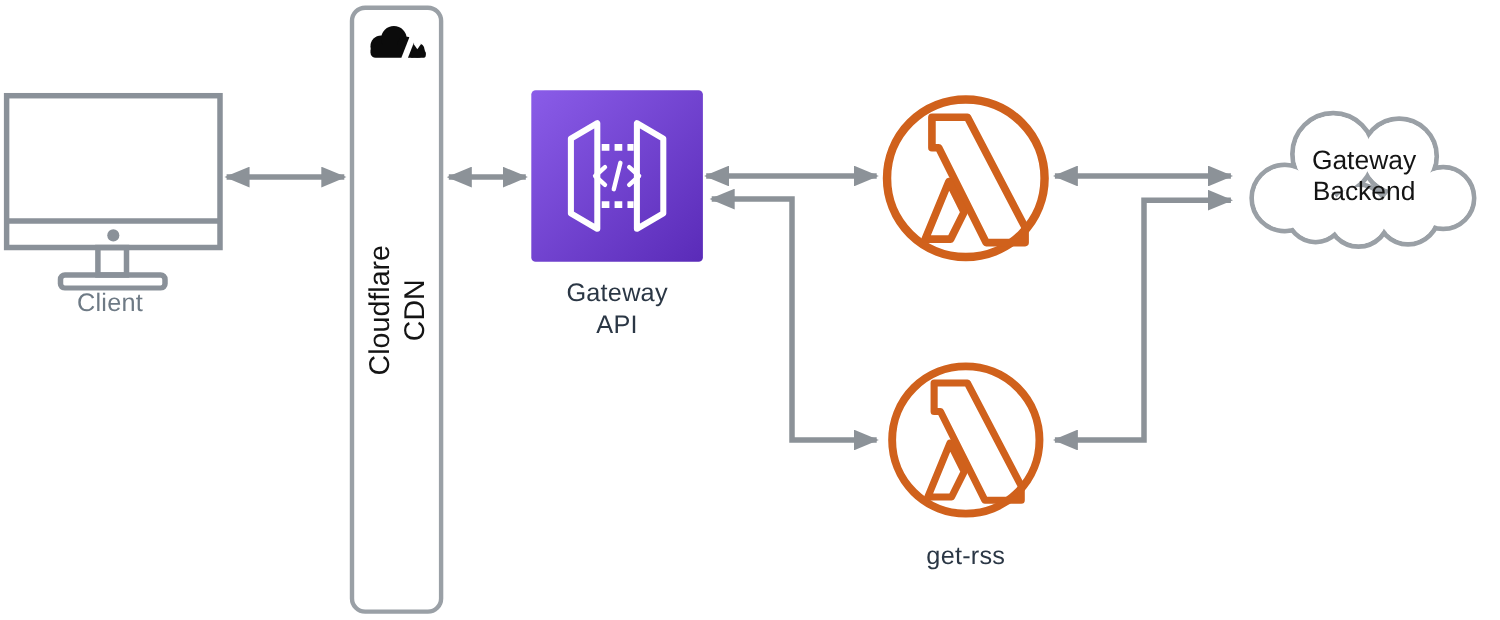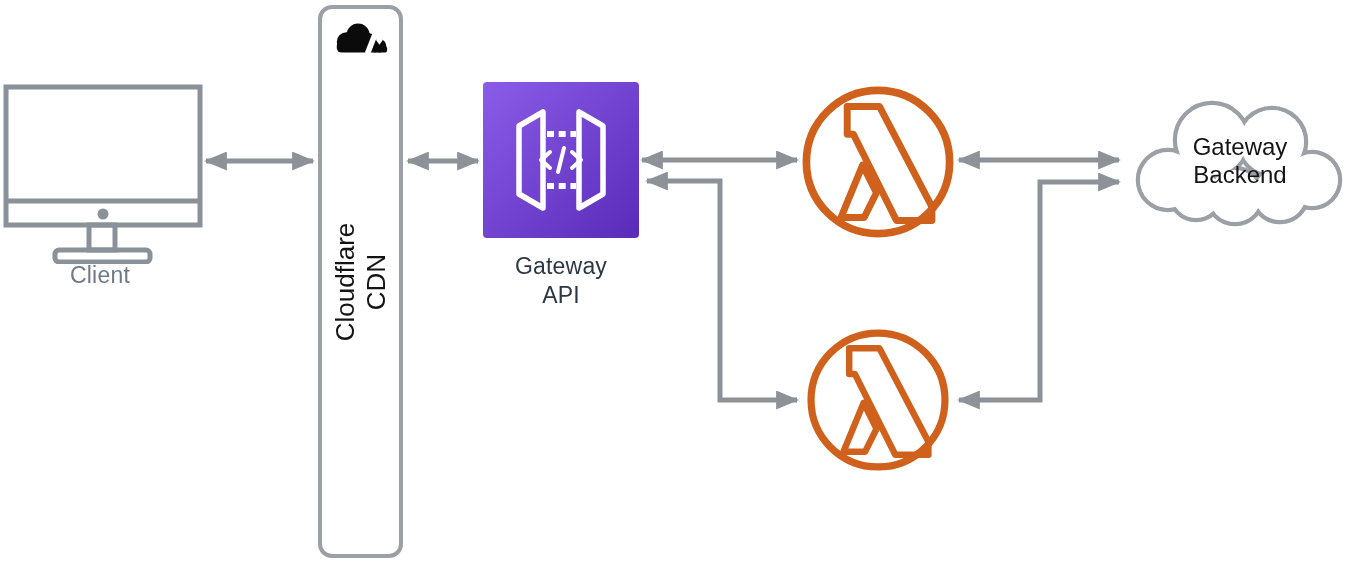--- a/index.html
+++ b/index.html
@@ -163,20 +163,21 @@
     </svg>
   </div>
 
   <div class="abs" style="left:806px; top:328px;">
     <svg width="144" height="144" viewBox="0 0 100 100" xmlns="http://www.w3.org/2000/svg">
       <circle class="lam-circle" cx="50" cy="50" r="46.5"></circle>
       <path class="lam-glyph" d="M30 14 H51 L85 79 V88 H62 L34 32 H30 Z"></path>
       <path class="lam-glyph" d="M40 52 L49 70 L41 86 H26 Z"></path>
     </svg>
   </div>
+  <div class="node-label lbl-dark" style="left:798px; top:492px; width:160px;">get-rss</div>
 
   <div class="abs" style="left:1128px; top:92px;">
     <svg width="222" height="144" viewBox="0 0 222 144" xmlns="http://www.w3.org/2000/svg">
       <g class="cloud-stroke">
         <circle cx="40" cy="88" r="30"></circle>
         <circle cx="84" cy="48" r="37"></circle>
         <circle cx="144" cy="50" r="34"></circle>
         <circle cx="184" cy="88" r="28"></circle>
         <circle cx="152" cy="102" r="28"></circle>
         <circle cx="107" cy="104" r="28"></circle>

